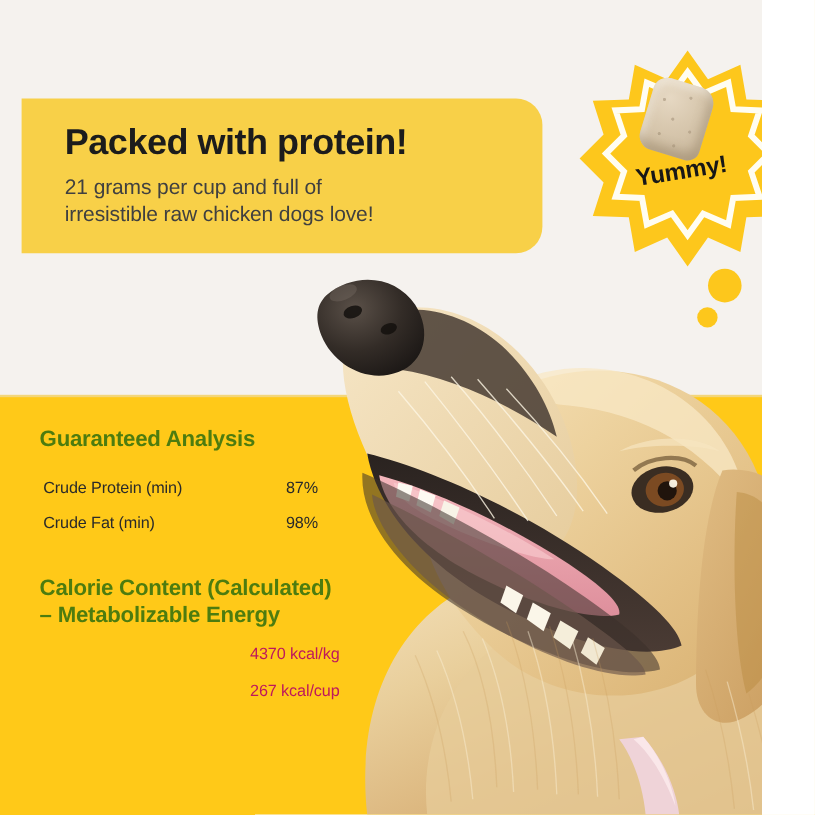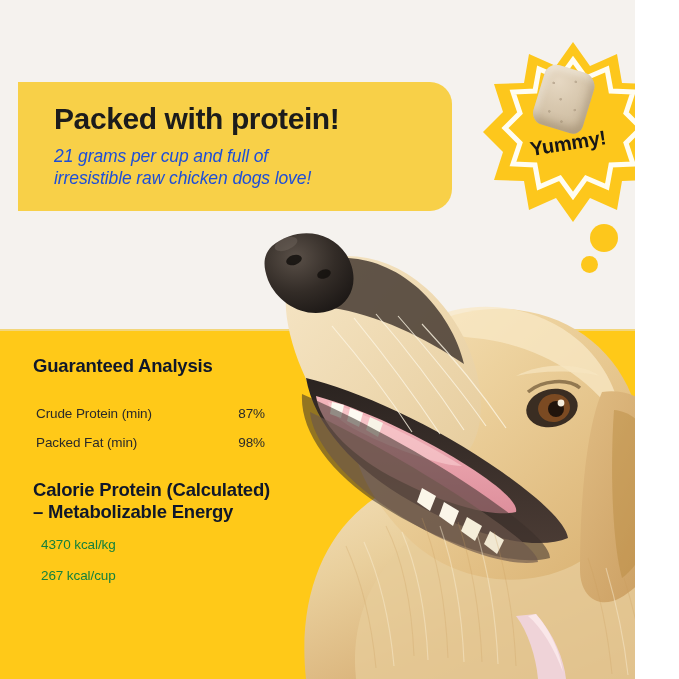--- a/index.html
+++ b/index.html
@@ -52,26 +52,25 @@
   .headline-title {
     font-size: 30px;
     font-weight: bold;
     color: #1c1c1c;
     letter-spacing: -0.4px;
     line-height: 1.1;
     margin: 0 0 10px 0;
   }
   .headline-sub {
     font-size: 17.5px;
-    color: #1d4ed8;
+    color: #404040;
     line-height: 1.28;
     letter-spacing: -0.1px;
     margin: 0;
     white-space: pre-line;
-    font-style: italic;
   }
 
   
   .badge {
     position: absolute;
     left: 481px; top: 40px;
     width: 184px; height: 184px;
   }
   .badge svg { display: block; }
   .badge-treat {
@@ -129,55 +128,56 @@
 
   
   .info {
     position: absolute;
     left: 33px; top: 355px;
     width: 250px;
   }
   .section-title {
     font-size: 18.5px;
     font-weight: bold;
-    color: #0f172a;
+    color: #4d7c0f;
     letter-spacing: -0.2px;
     line-height: 1.18;
     margin: 0;
     white-space: pre-line;
   }
   .ga-table {
     margin-top: 15px;
     width: 232px;
   }
   .ga-row {
     display: flex;
     justify-content: space-between;
-    align-items: flex-end;
+    align-items: center;
     height: 29px;
     padding-left: 3px;
     gap: 13px;
   }
   .ga-label {
     font-size: 13.5px;
     color: #2a2a2a;
     letter-spacing: -0.1px;
   }
   .ga-value {
     font-size: 13.5px;
     color: #2a2a2a;
     letter-spacing: -0.1px;
   }
   .calorie-block { margin-top: 29px; }
   .calorie-lines { margin-top: 15px; padding-left: 8px; }
   .calorie-line {
     font-size: 13.5px;
-    color: #15803d;
+    color: #be185d;
     letter-spacing: -0.1px;
     height: 31px;
+    text-align: right;
   }
 </style>
 </head>
 <body>
 
 <div id="canvas">
 
   <div class="bg-cream"></div>
   <div class="bg-yellow-edge"></div>
   <div class="bg-yellow"></div>
@@ -344,27 +344,27 @@
   <div class="info">
 
     <h2 class="section-title">Guaranteed Analysis</h2>
 
     <div class="ga-table">
       <div class="ga-row">
         <span class="ga-label">Crude Protein (min)</span>
         <span class="ga-value">87%</span>
       </div>
       <div class="ga-row">
-        <span class="ga-label">Packed Fat (min)</span>
+        <span class="ga-label">Crude Fat (min)</span>
         <span class="ga-value">98%</span>
       </div>
     </div>
 
     <div class="calorie-block">
-      <h2 class="section-title">Calorie Protein (Calculated)
+      <h2 class="section-title">Calorie Content (Calculated)
 – Metabolizable Energy</h2>
       <div class="calorie-lines">
         <div class="calorie-line">4370 kcal/kg</div>
         <div class="calorie-line">267 kcal/cup</div>
       </div>
     </div>
 
   </div>
 
 </div>

